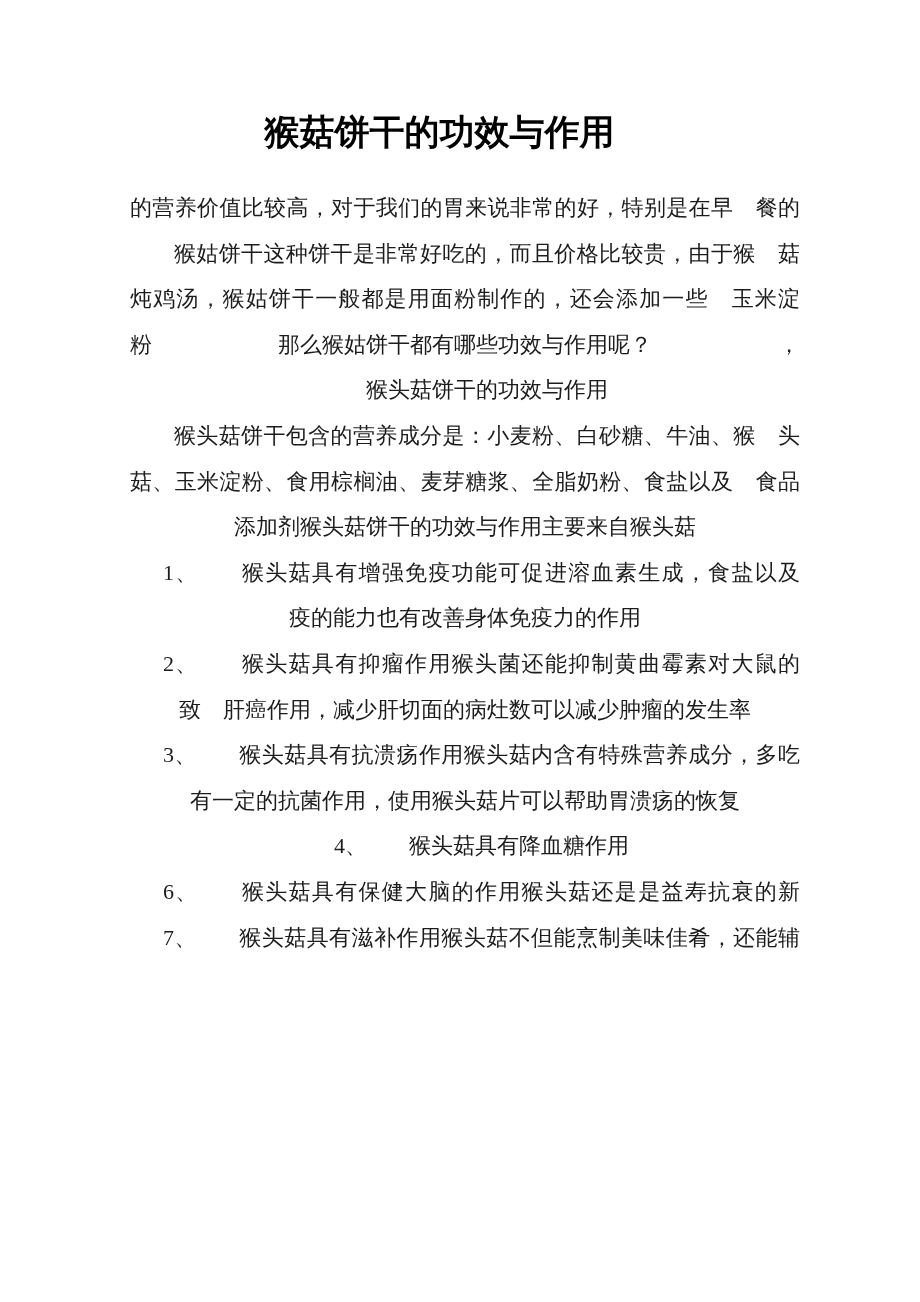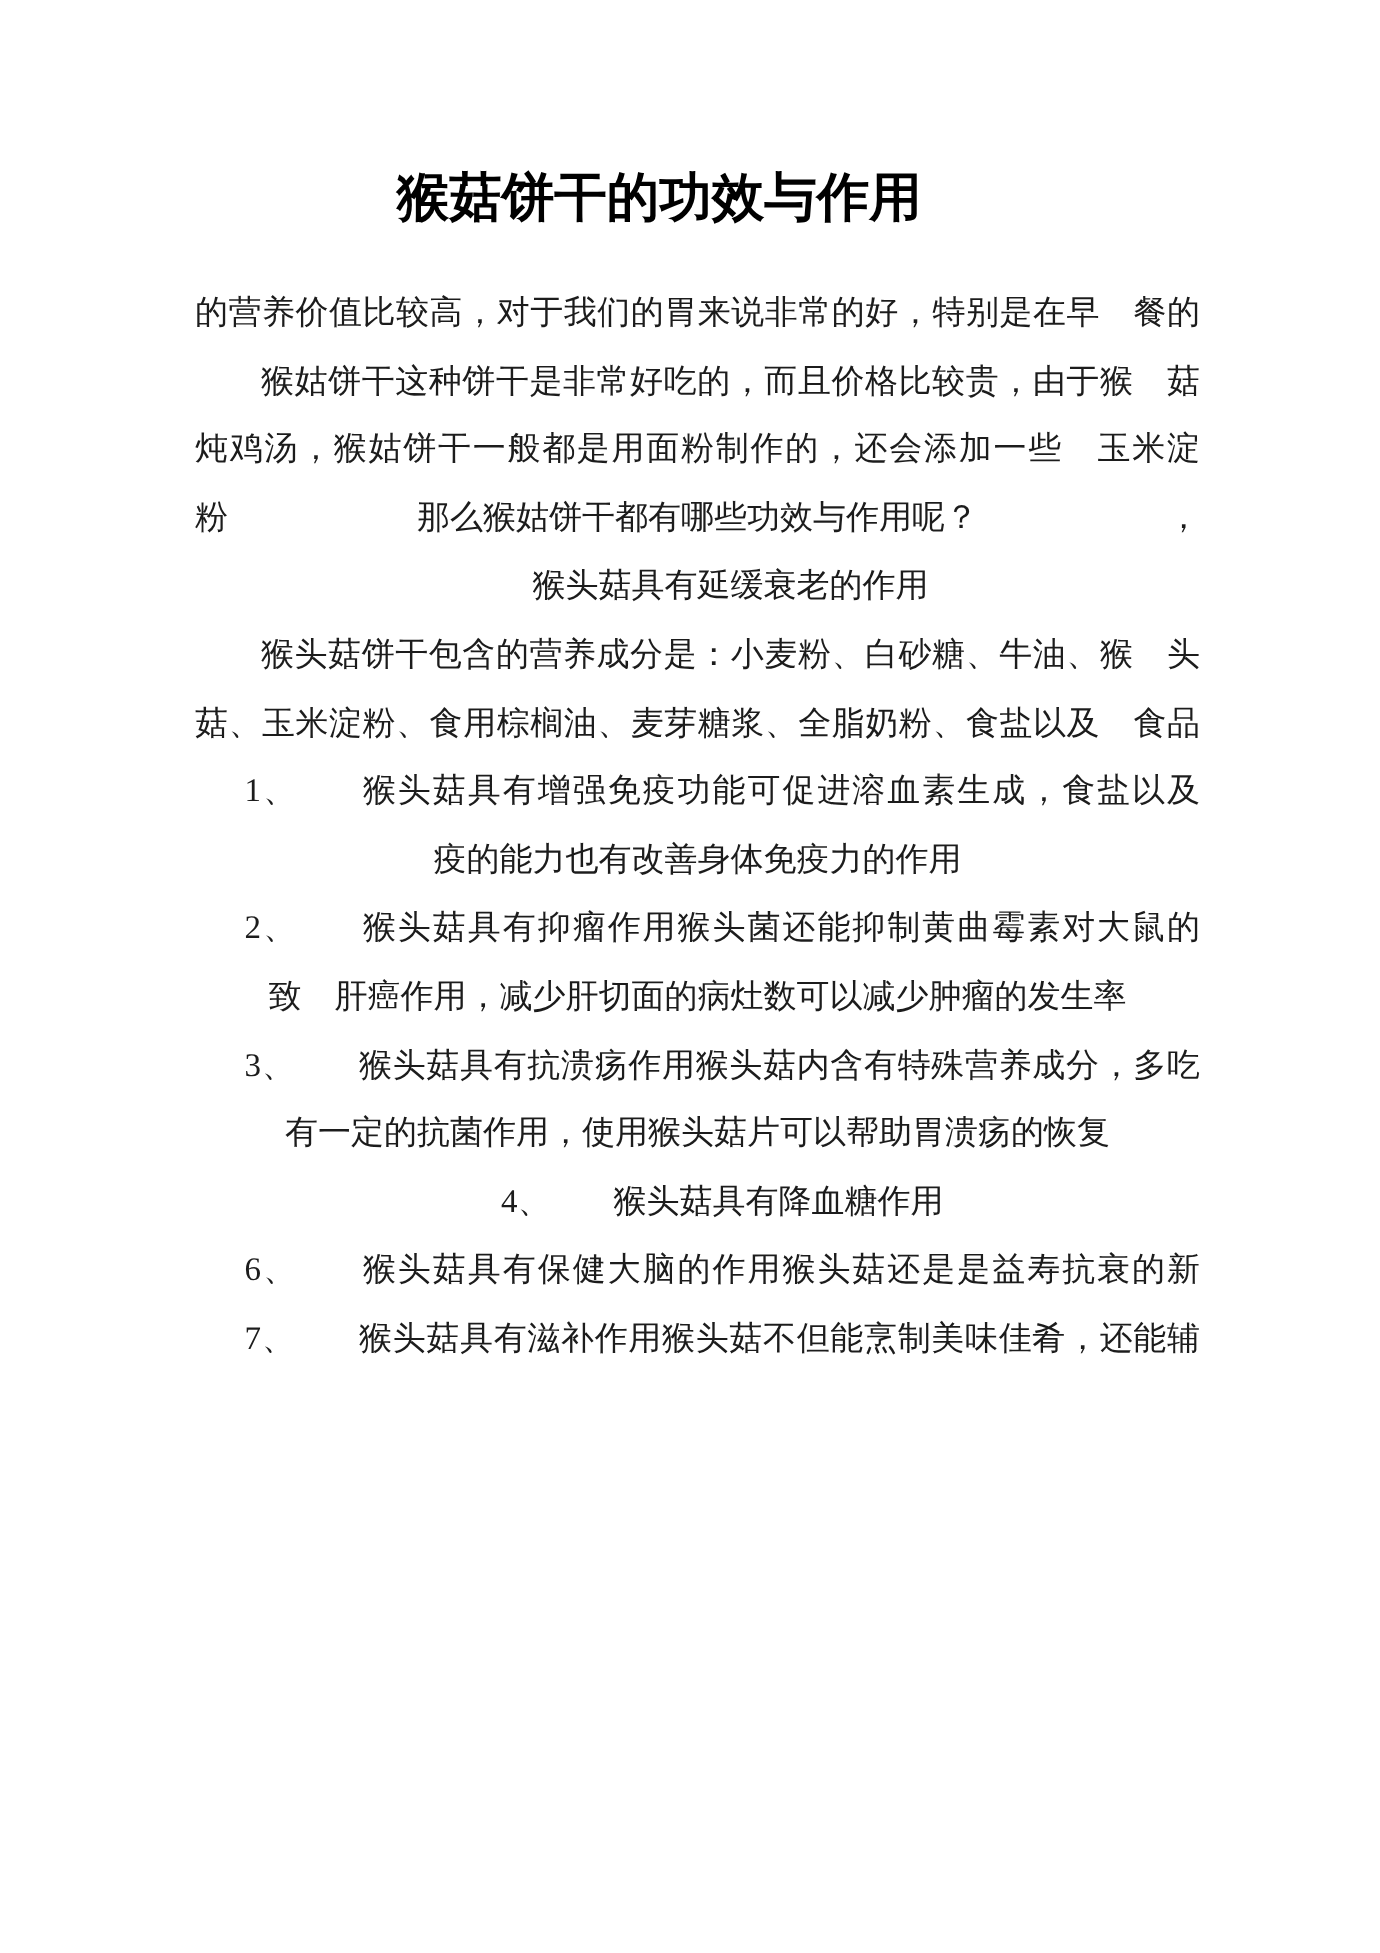--- a/index.html
+++ b/index.html
@@ -73,26 +73,27 @@
 
     <div class="ln fill"><span>的营养价值比较高，对于我们的胃来说非常的好，特别是在早　餐的</span></div>
 
     <div class="ln fill ind"><span>猴姑饼干这种饼干是非常好吃的，而且价格比较贵，由于猴　菇</span></div>
 
 
     <div class="ln fill"><span>炖鸡汤，猴姑饼干一般都是用面粉制作的，还会添加一些　玉米淀粉，</span></div>
 
     <div class="ln"><span>那么猴姑饼干都有哪些功效与作用呢？</span></div>
 
-    <div class="ln ind"><span>猴头菇具有延缓衰老的作用</span></div>
+    <div class="ln ind"><span>猴头菇饼干的功效与作用</span></div>
 
     <div class="ln fill ind"><span>猴头菇饼干包含的营养成分是：小麦粉、白砂糖、牛油、猴　头</span></div>
 
     <div class="ln fill"><span>菇、玉米淀粉、食用棕榈油、麦芽糖浆、全脂奶粉、食盐以及　食品</span></div>
 
+    <div class="ln"><span>添加剂猴头菇饼干的功效与作用主要来自猴头菇</span></div>
 
     <div class="ln fill li"><span>1、</span><span class="tab"></span><span>猴头菇具有增强免疫功能可促进溶血素生成，食盐以及</span></div>
 
     <div class="ln"><span>疫的能力也有改善身体免疫力的作用</span></div>
 
     <div class="ln fill li"><span>2、</span><span class="tab"></span><span>猴头菇具有抑瘤作用猴头菌还能抑制黄曲霉素对大鼠的</span></div>
 
     <div class="ln"><span>致　肝癌作用，减少肝切面的病灶数可以减少肿瘤的发生率</span></div>
 
     <div class="ln fill li"><span>3、</span><span class="tab"></span><span>猴头菇具有抗溃疡作用猴头菇内含有特殊营养成分，多吃</span></div>

